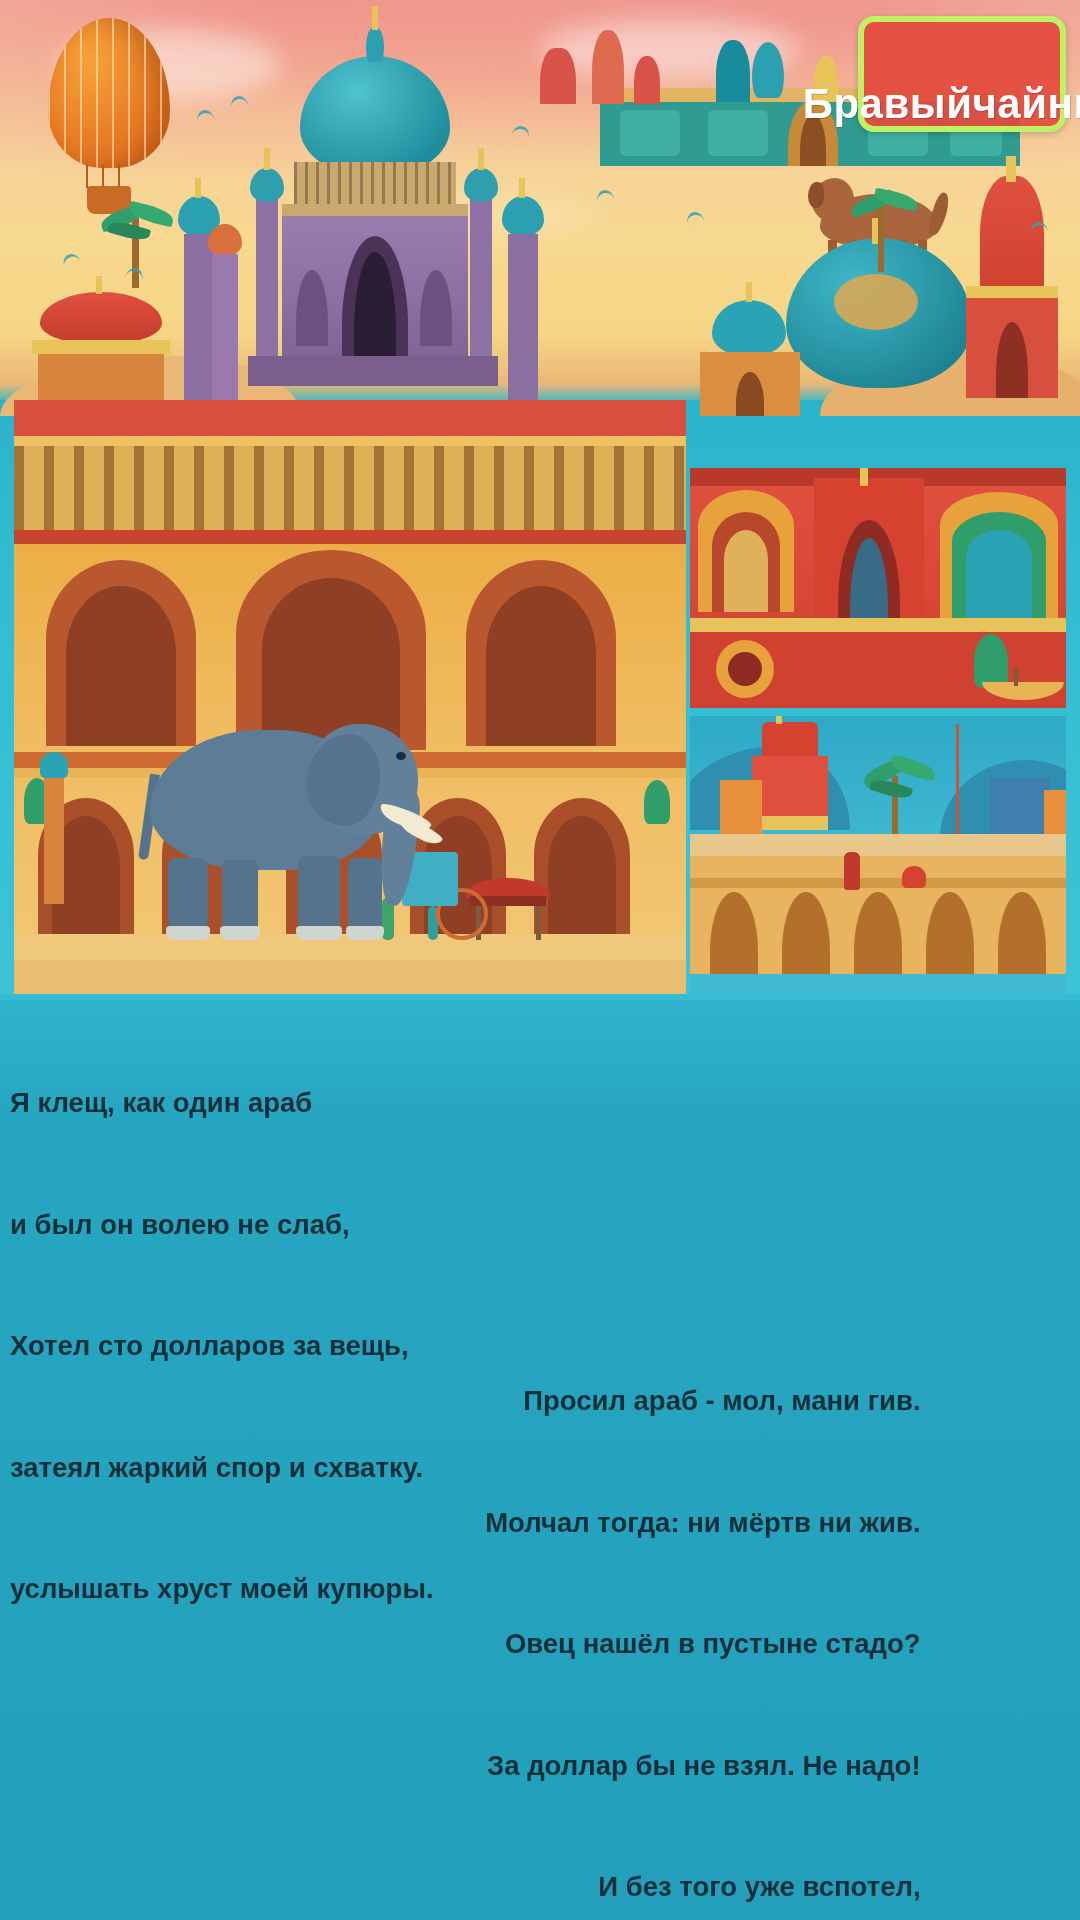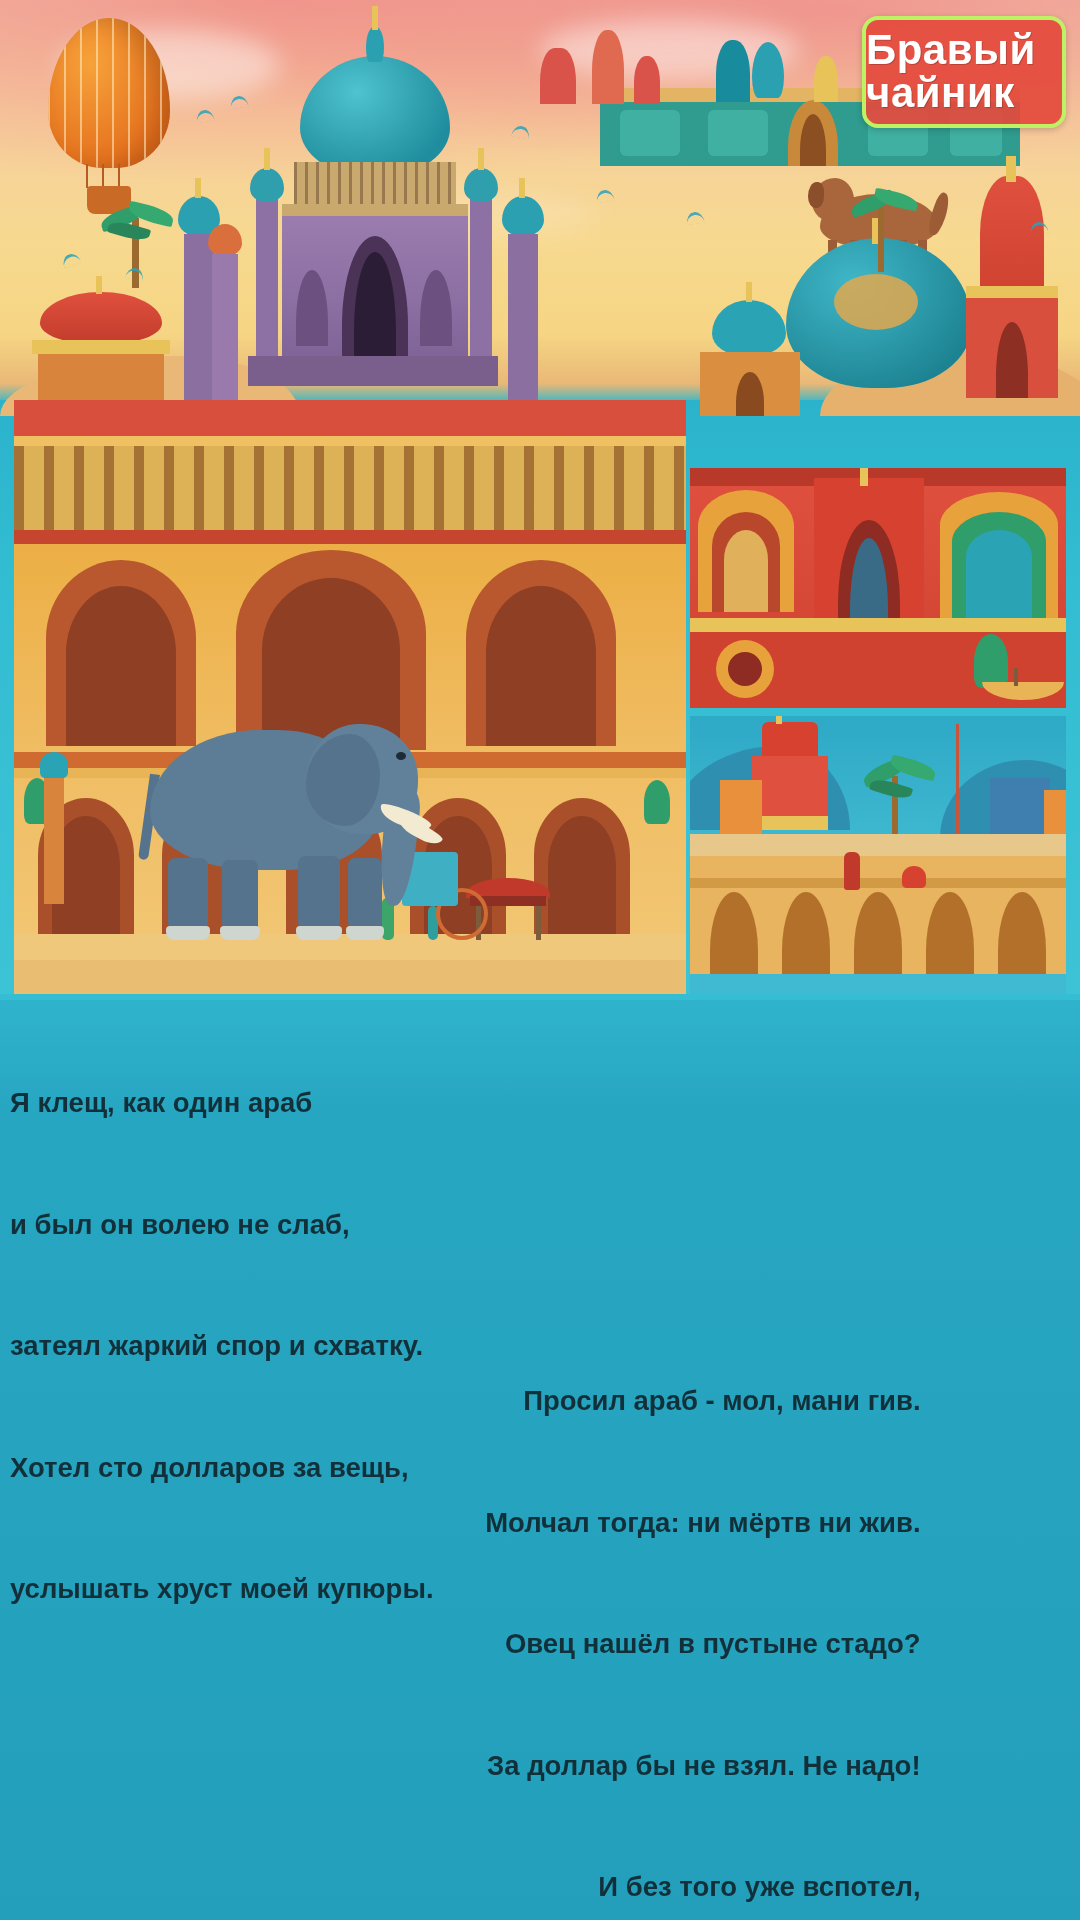--- a/index.html
+++ b/index.html
@@ -215,26 +215,26 @@
     border-radius: 50% 50% 44% 44% / 60% 60% 40% 40%;
   }
 
   
   .logo {
     position: absolute;
     right: 14px;
     top: 16px;
     width: 196px;
     height: 104px;
-    border: 4px solid #bef264;
+    border: 6px solid #bef264;
     border-radius: 16px;
     background: rgba(228, 74, 60, 0.92);
     display: flex;
-    flex-direction: column;
-    align-items: flex-start;
+    flex-direction: row;
+    align-items: flex-end;
     justify-content: center;
     line-height: 1.02;
     box-shadow: 0 2px 6px rgba(0,0,0,.2);
   }
   .logo span {
     color: #ffffff;
     font-size: 42px;
     font-weight: 700;
     letter-spacing: .5px;
     text-shadow: 1px 1px 0 rgba(0,0,0,.18);
@@ -563,22 +563,22 @@
       <span>чайник</span>
     </div>
   </div>
 
   <div class="poem">
     <div class="poem-bg"></div>
 
     <div class="col col-left">
       <span class="ln">Я клещ, как один араб</span>
       <span class="ln">и был он волею не слаб,</span>
+      <span class="ln">Хотел сто долларов за вещь,</span>
       <span class="ln">затеял жаркий спор и схватку.</span>
-      <span class="ln">Хотел сто долларов за вещь,</span>
       <span class="ln">услышать хруст моей купюры.</span>
       
       
       
       
       
       
     </div>
 
     <div class="col col-right">

